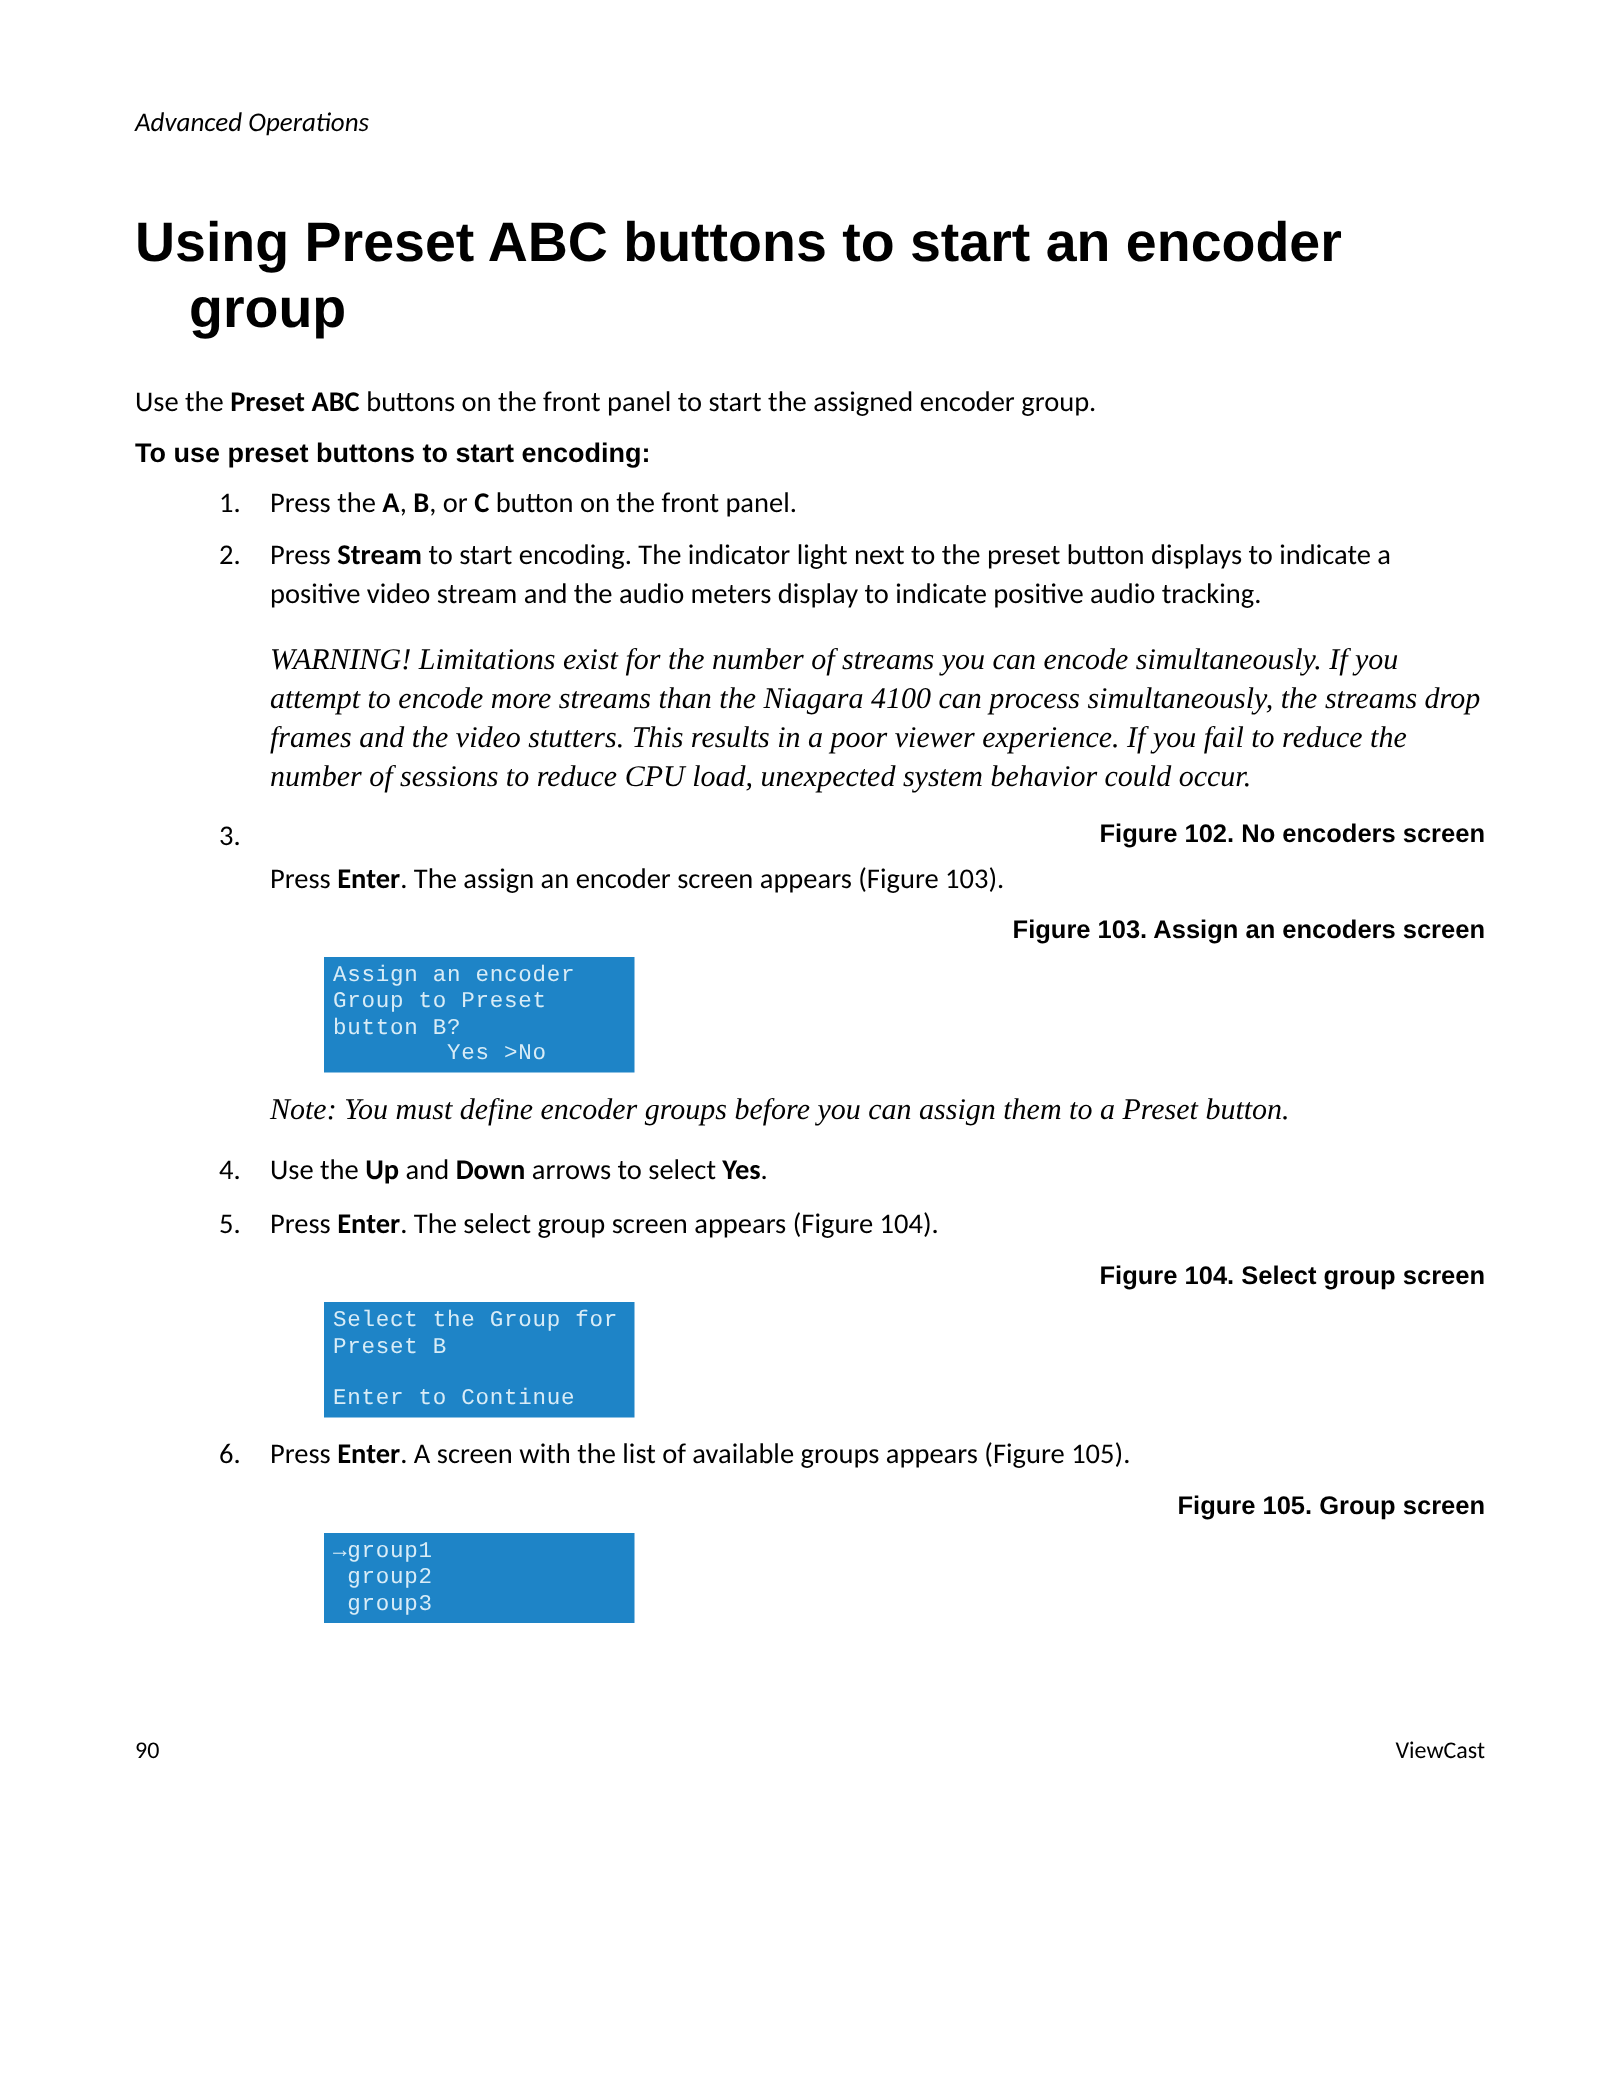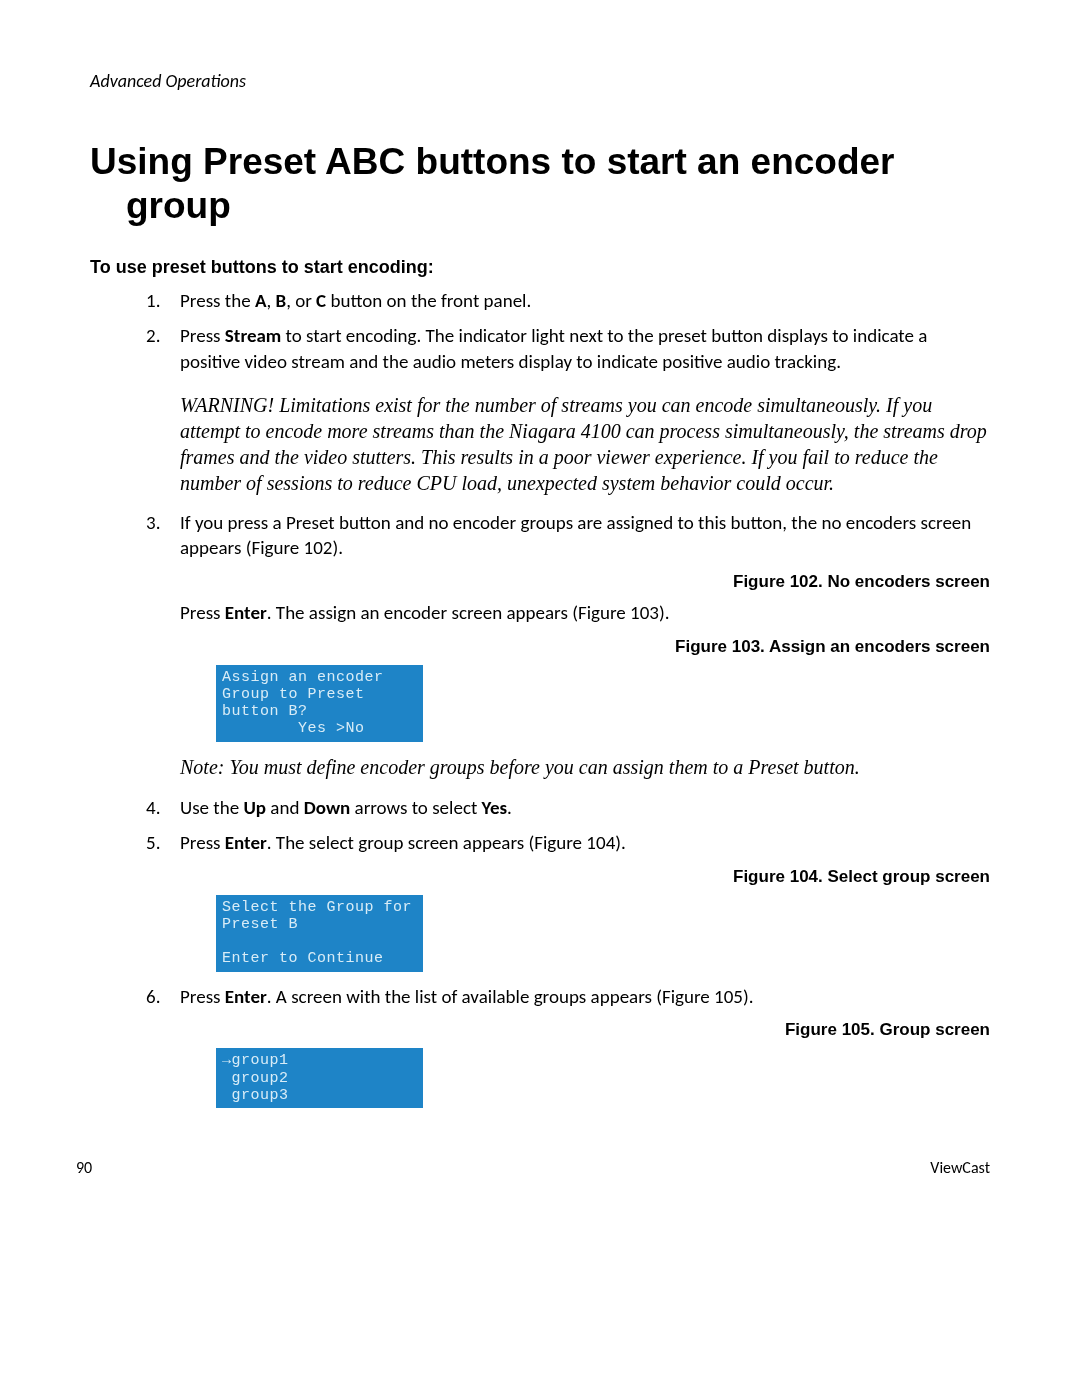--- a/index.html
+++ b/index.html
@@ -92,37 +92,40 @@
   }
   .note-line {
     font-family: "Times New Roman", Times, serif;
     font-style: italic;
     font-size: 20px;
     margin: 10px 0 14px 0;
   }
   .footer {
     position: absolute;
     bottom: 46px;
-    left: 76px;
+    left: 90px;
     right: 90px;
     font-size: 16px;
     display: flex;
     justify-content: space-between;
   }
   b { font-weight: 700; }
 </style>
 </head>
 <body>
 
 <div class="page">
 
   <div class="running-head">Advanced Operations</div>
 
   <h1 class="main-title">Using Preset ABC buttons to start an encoder group</h1>
 
+  <p class="intro">
+    <span>Use the </span><b>Preset ABC</b><span> buttons on the front panel to start the assigned encoder group.</span>
+  </p>
 
   <div class="sub-head">To use preset buttons to start encoding:</div>
 
   <ol class="steps">
 
     <li>
       <span class="num">1.</span>
       <span>Press the </span><b>A</b><span>, </span><b>B</b><span>, or </span><b>C</b><span> button on the front panel.</span>
     </li>
 
@@ -130,21 +133,20 @@
       <span class="num">2.</span>
       <span>Press </span><b>Stream</b><span> to start encoding. The indicator light next to the preset button displays to indicate a positive video stream and the audio meters display to indicate positive audio tracking.</span>
 
       <div class="warn-note">
         <span>WARNING!  </span><span>Limitations exist for the number of streams you can encode simultaneously. If you attempt to encode more streams than the Niagara 4100 can process simultaneously, the streams drop frames and the video stutters. This results in a poor viewer experience. If you fail to reduce the number of sessions to reduce CPU load, unexpected system behavior could occur.</span>
       </div>
     </li>
 
     <li>
       <span class="num">3.</span>
-      <span>If you press a Preset button and no encoder groups are assigned to this button, the no encoders screen appears (Figure 102).</span>
 
       <div class="fig-caption">Figure 102. No encoders screen</div>
 
       <div class="after-lcd">
         <span>Press </span><b>Enter</b><span>. The assign an encoder screen appears (Figure 103).</span>
       </div>
 
       <div class="fig-caption">Figure 103. Assign an encoders screen</div>
       <div class="lcd"><span class="u">Assign an encoder</span>
 <span>Group to Preset

